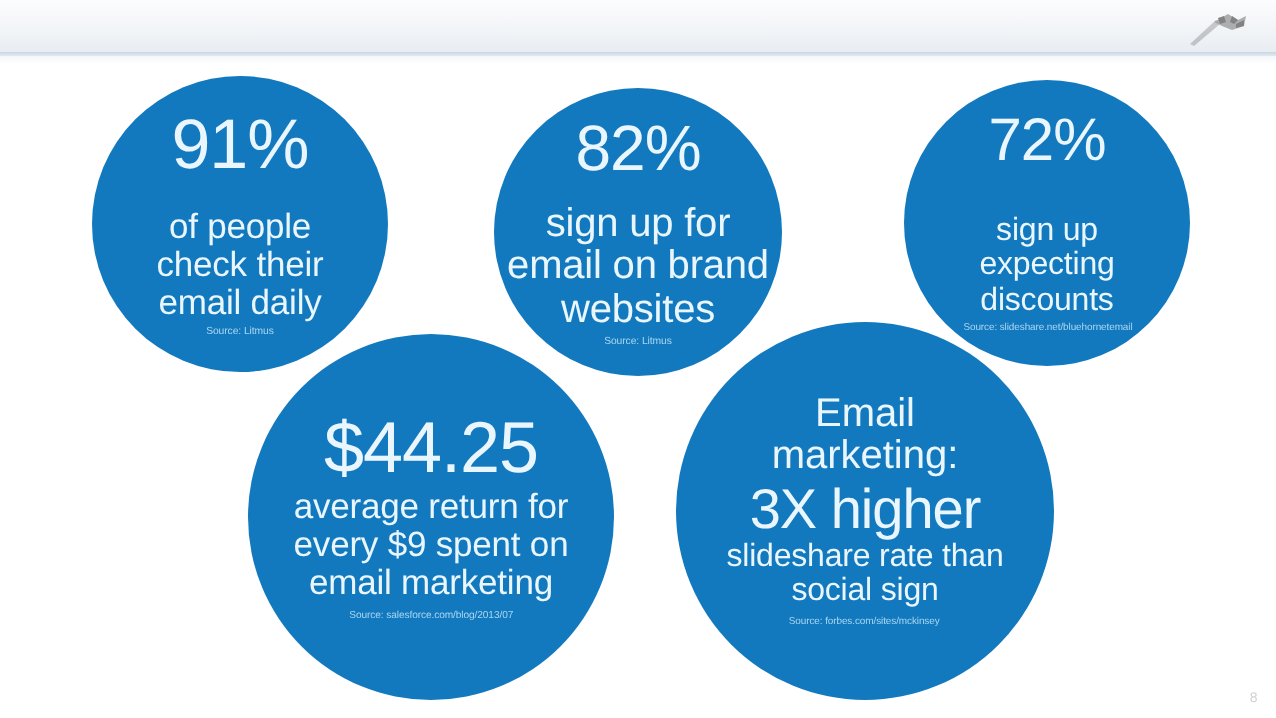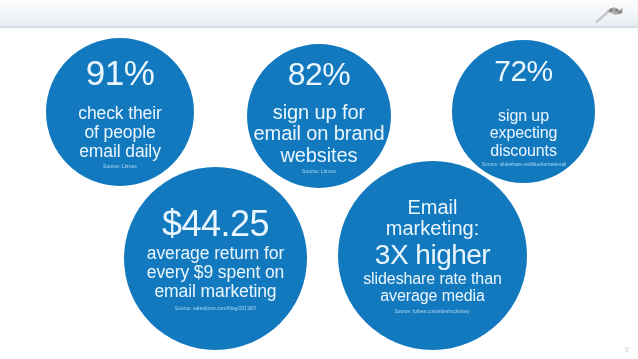--- a/index.html
+++ b/index.html
@@ -165,22 +165,22 @@
         <path d="M17 3 L20 2 L21 5 L18 6 Z" fill="#3d3d3d"></path>
         <path d="M24 2 L27 4 L25 6 L23 5 Z" fill="#3d3d3d"></path>
         <path d="M26 6 L30 4 L30 7 L26 8 Z" fill="#3d3d3d"></path>
       </g>
     </svg>
   </div>
 
   <div class="bubble" id="bubble-1">
     <div class="big">91%</div>
     <div class="body">
+      <div>of people</div>
       <div>check their</div>
-      <div>of people</div>
       <div>email daily</div>
     </div>
     <div class="src">Source: Litmus</div>
   </div>
 
   <div class="bubble" id="bubble-2">
     <div class="big">82%</div>
     <div class="body">
       <div>sign up for</div>
       <div>email on brand</div>
@@ -210,20 +210,20 @@
   </div>
 
   <div class="bubble" id="bubble-5">
     <div class="head">
       <div>Email</div>
       <div>marketing:</div>
     </div>
     <div class="big">3X higher</div>
     <div class="body">
       <div>slideshare rate than</div>
-      <div>average media</div>
+      <div>social sign</div>
     </div>
     <div class="src">Source: forbes.com/sites/mckinsey</div>
   </div>
 
   <div class="page-number">8</div>
 
 </div>
 
 </body></html>

